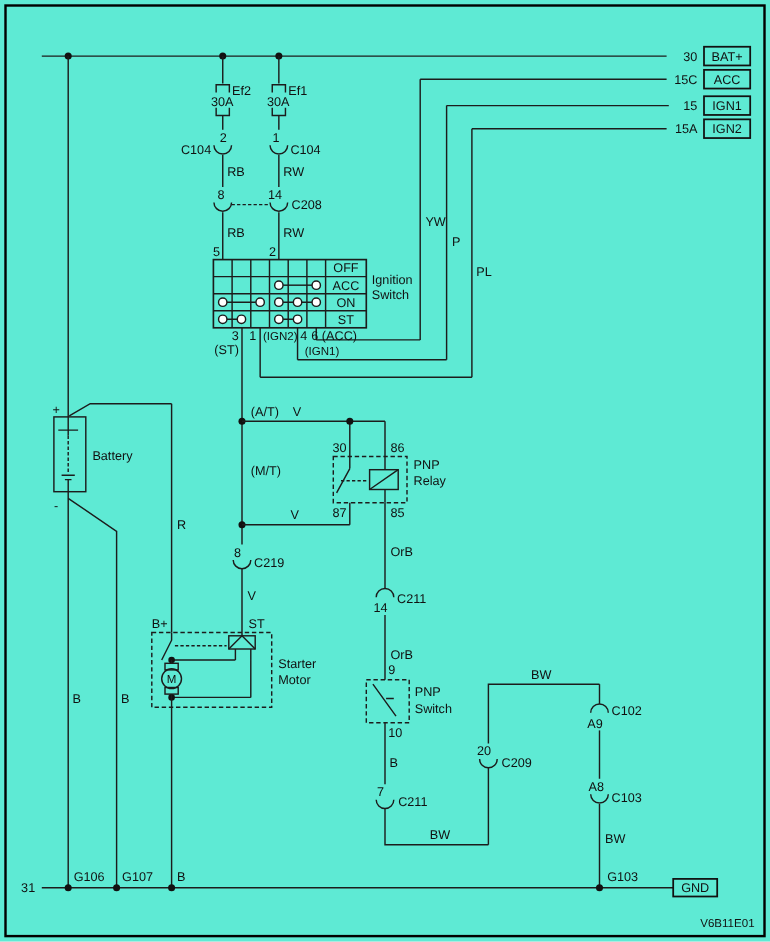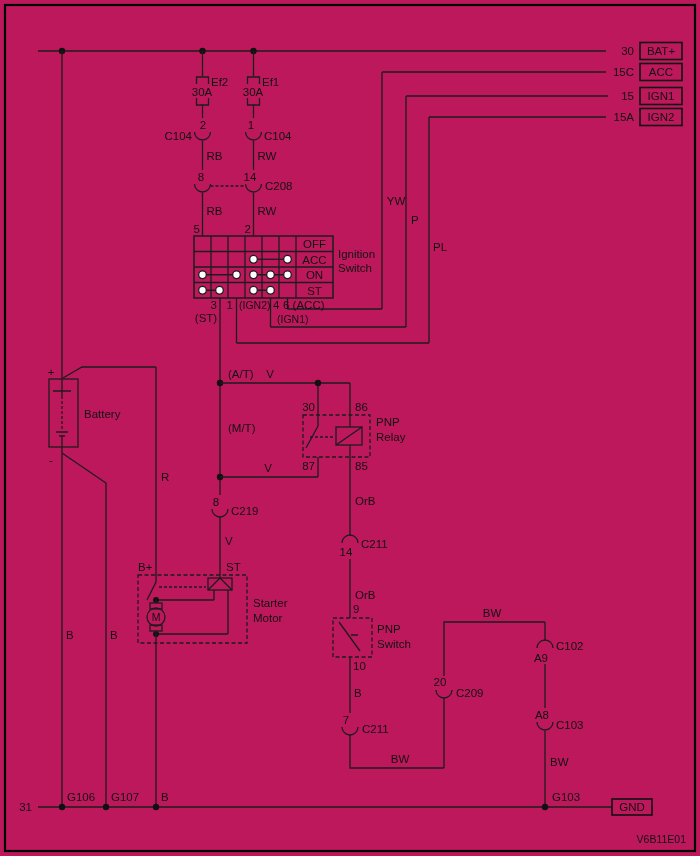--- a/index.html
+++ b/index.html
@@ -1,16 +1,16 @@
 <!DOCTYPE html>
 <html><head>
 <meta charset="utf-8">
 <style>
   html,body{margin:0;padding:0;background:#e8e8e8;}
-  #stage{position:relative;width:700px;height:856px;background:#be185d;margin:0 auto;
+  #stage{position:relative;width:700px;height:856px;background:#5eead4;margin:0 auto;
          font-family:"Liberation Sans",sans-serif;}
   svg{position:absolute;left:0;top:0;}
   svg text{font-family:"Liberation Sans",sans-serif;fill:#111;font-size:11.5px;}
   .t10{font-size:10.5px;}
   .mid{text-anchor:middle;}
   .end{text-anchor:end;}
   .w{stroke:#1c1c1c;stroke-width:1.3;fill:none;}
   .dash{stroke-dasharray:4 2.5;}
   .dash2{stroke-dasharray:3 2;}
   .dot{fill:#111;stroke:none;}

